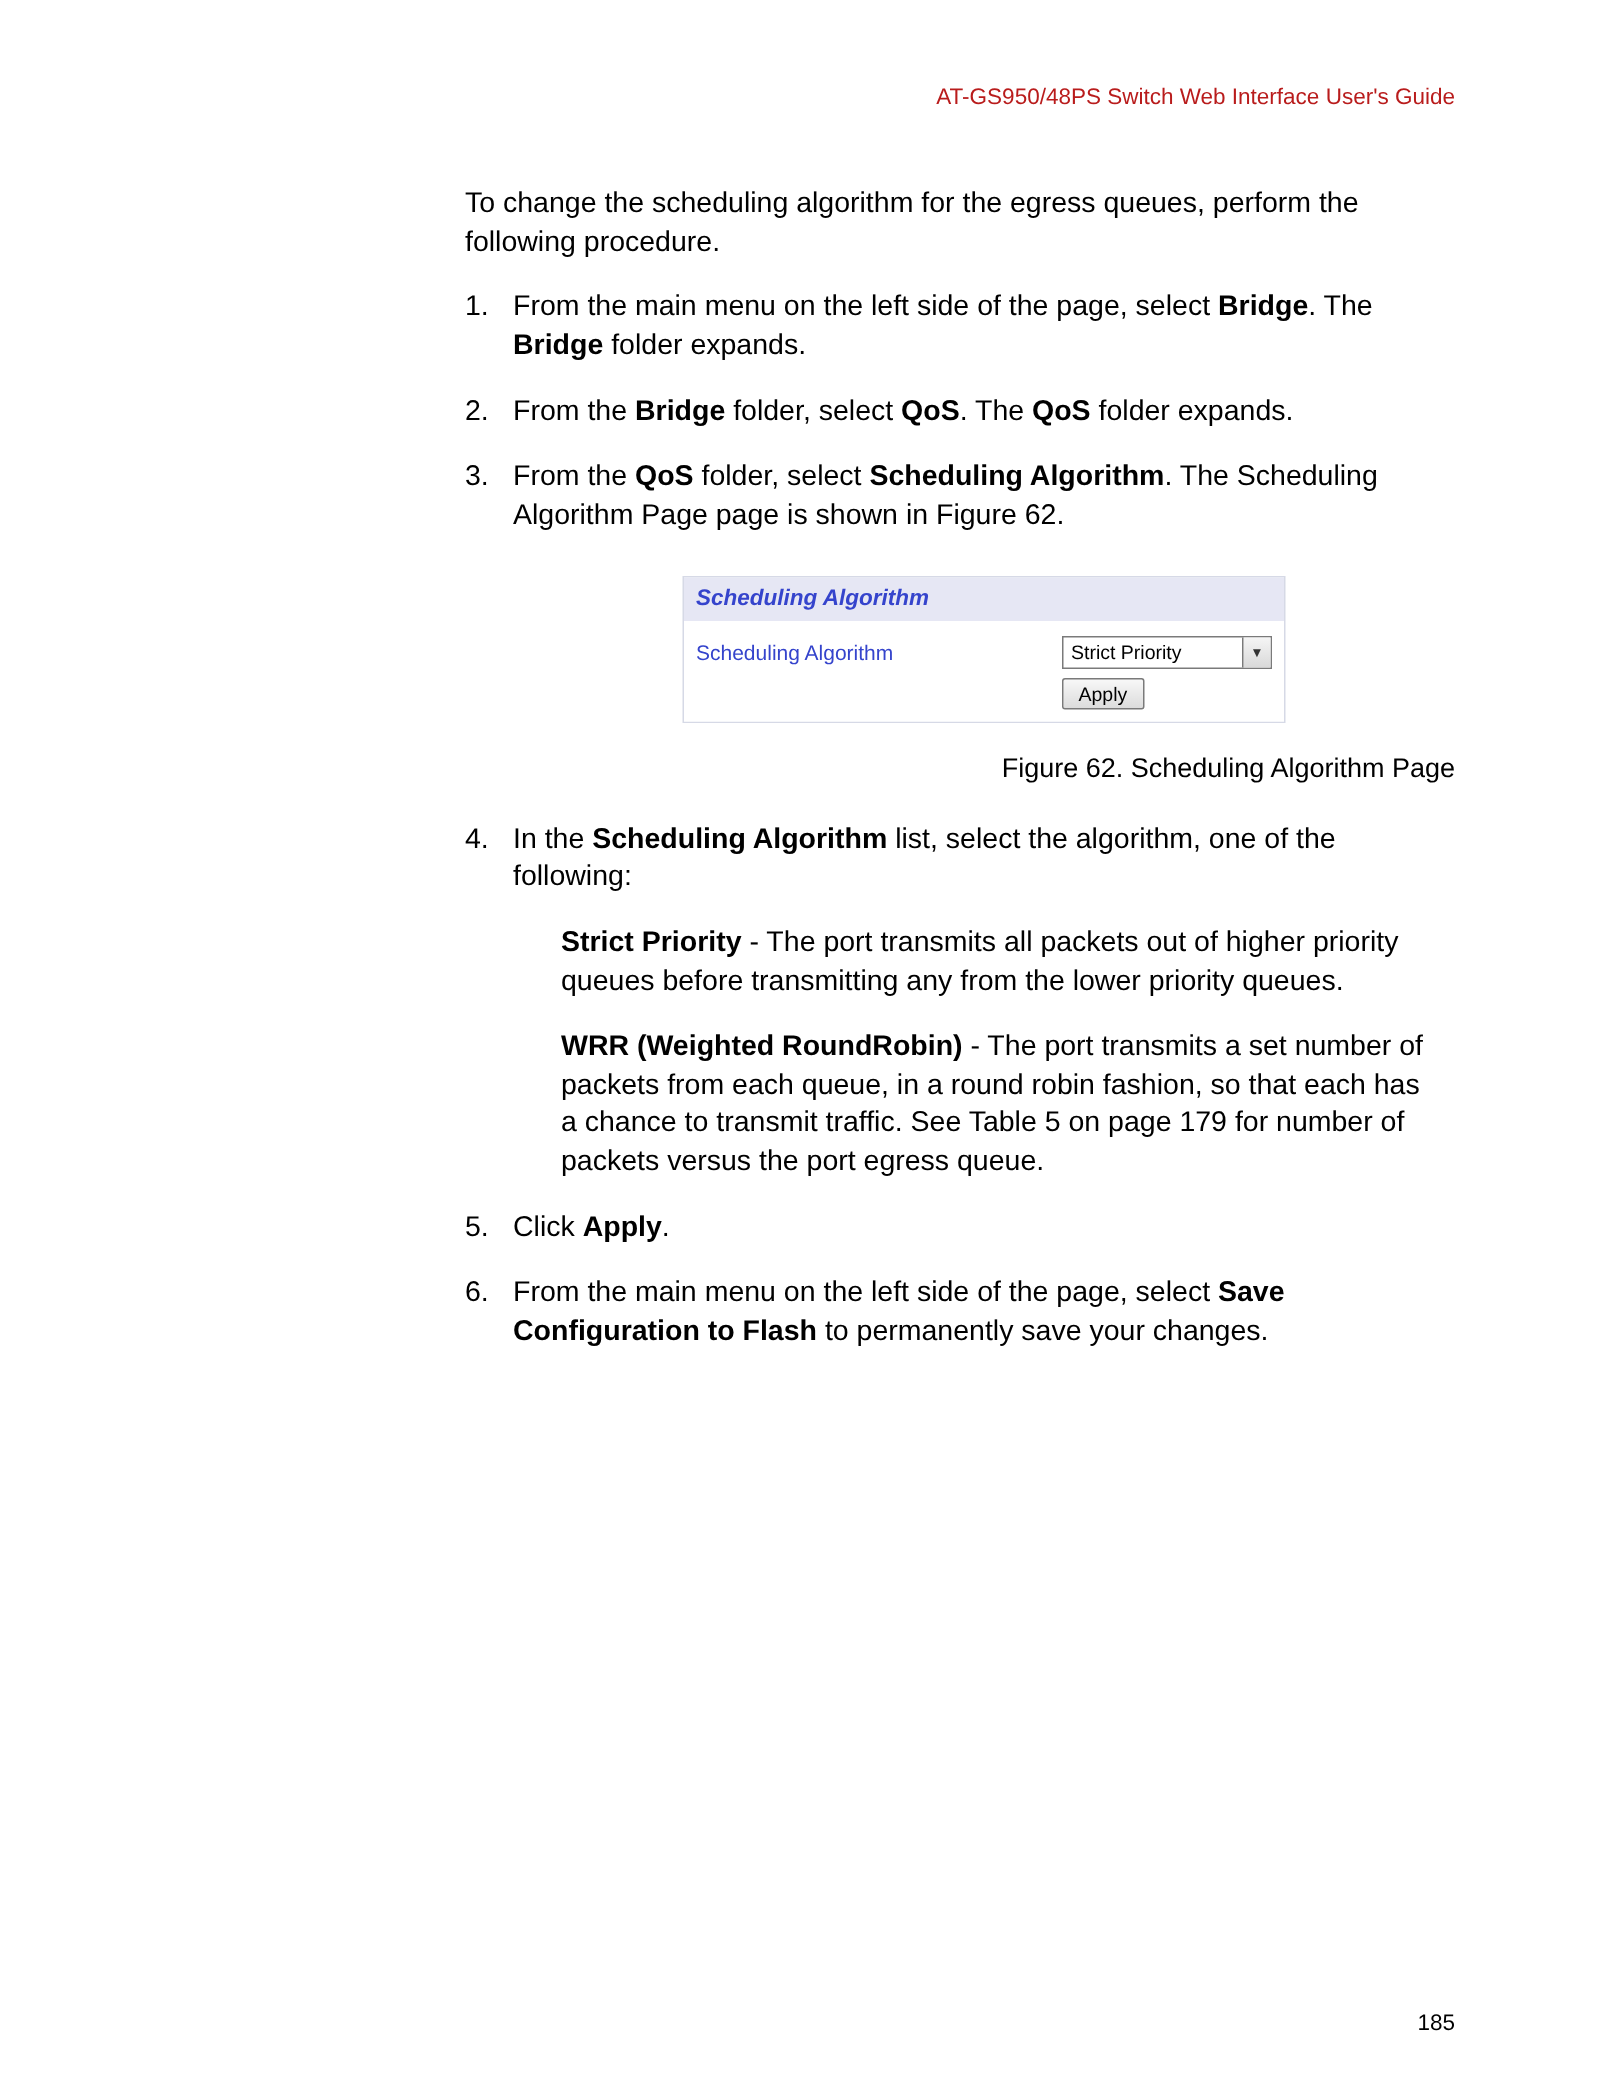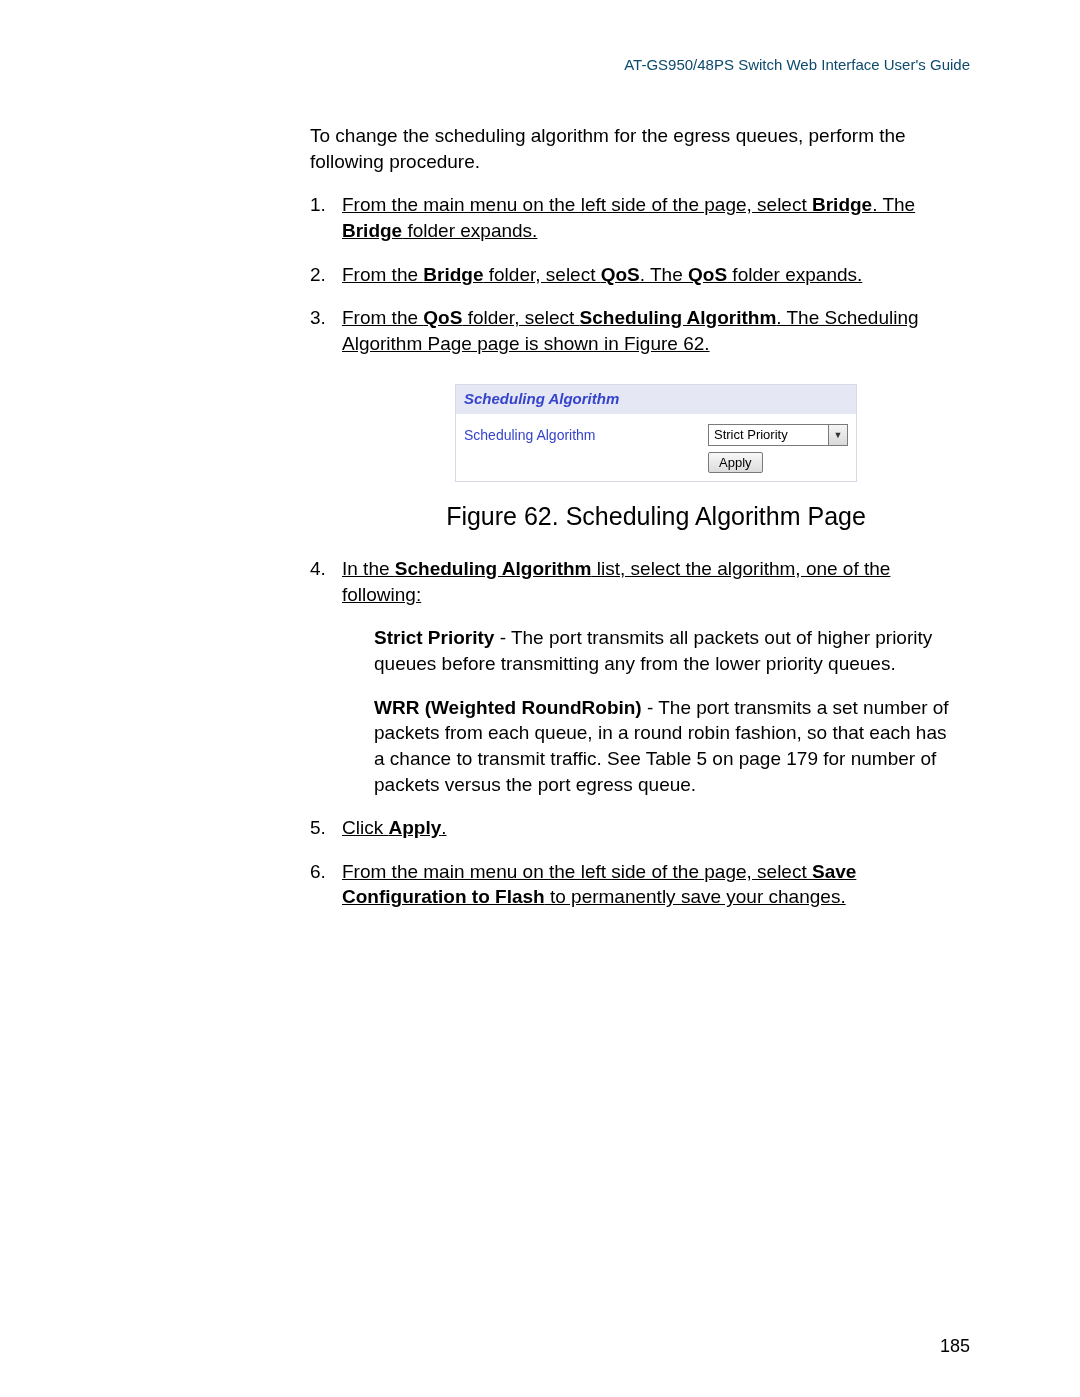--- a/index.html
+++ b/index.html
@@ -15,21 +15,21 @@
   .page {
     box-sizing: border-box;
     padding: 56px 110px 40px 120px;
     width: 1080px;
     height: 1397px;
     position: relative;
   }
   .header-right {
     text-align: right;
     font-size: 15px;
-    color: #0c4a6e;
+    color: #b91c1c;
     margin-bottom: 50px;
   }
   h1.title {
     font-family: "Times New Roman", Times, serif;
     font-weight: bold;
     font-size: 30px;
     margin: 0 0 6px 0;
     padding-bottom: 4px;
     border-bottom: 1px solid #000;
   }
@@ -53,21 +53,20 @@
     margin-bottom: 18px;
   }
   ol.steps > li::before {
     content: counter(step) ".";
     position: absolute;
     left: 0;
     top: 0;
   }
   ol.steps > li .cont {
     display: block;
-    text-decoration: underline;
   }
 
   
   .figure-wrap {
     margin: 28px 0 18px 0;
     display: flex;
     flex-direction: column;
     align-items: center;
   }
   .panel {
@@ -123,36 +122,36 @@
     font-size: 9px; color:#333;
   }
   .fake-button {
     border: 1px solid #7a7a7a;
     background: linear-gradient(#f8f8f8,#dcdcdc);
     font-size: 13px;
     padding: 1px 10px;
     border-radius: 2px;
   }
   .figure-caption {
-    text-align: center;
-    font-size: 25px;
+    text-align: right;
+    font-size: 18px;
     margin: 18px 0 22px 0;
   }
 
   .indent-block {
     margin-left: 32px;
     margin-right: 0;
   }
   .indent-block p { margin: 0 12px 18px 0; }
 
   .page-num {
     position: absolute;
     right: 110px;
     bottom: 40px;
-    font-size: 18px;
+    font-size: 15px;
   }
 </style>
 </head>
 <body>
 
 <div class="page">
 
   <div class="header-right">AT-GS950/48PS Switch Web Interface User's Guide</div>
 
 

